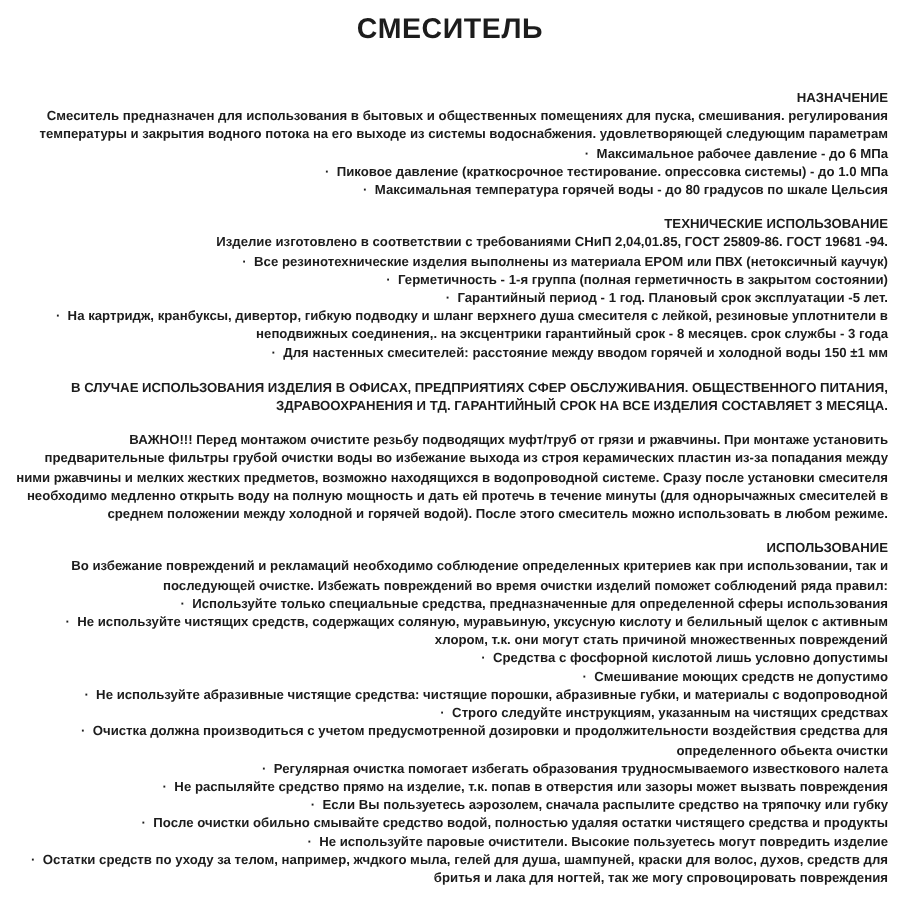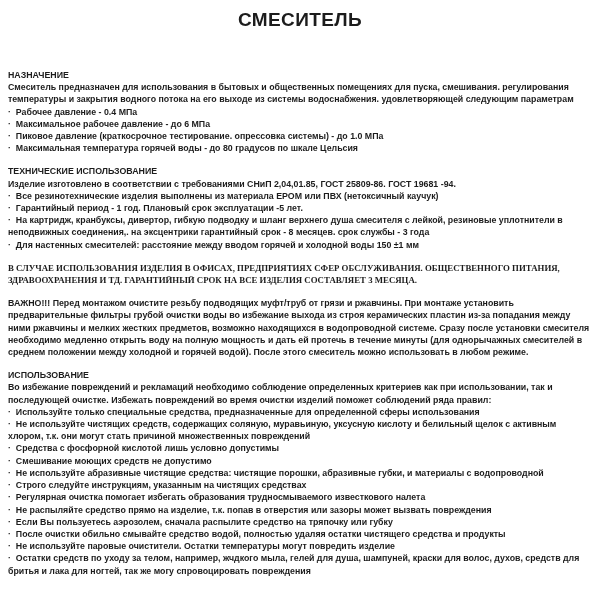--- a/index.html
+++ b/index.html
@@ -9,52 +9,52 @@
     font-weight: 700;
     color: #1c1c1c;
     -webkit-font-smoothing: antialiased;
   }
   .page { padding: 5px 8px 0 8px; }
   .doc-title {
     font-size: 19px;
     line-height: 22px;
     text-align: center;
     letter-spacing: 0.4px;
-    margin: 4px 0 38px 0;
+    margin: 4px 0 28px 0;
   }
-  .section { margin-top: 11px; }
+  .section { margin-top: 11px; text-align: right; }
   .section.first { margin-top: 0; }
   .heading, .para, .bullet {
     font-size: 8.8px;
     line-height: 12.2px;
     margin: 0;
   }
   .bullet::before { content: "\00B7\00A0\00A0"; }
-  .caps { text-transform: none; font-family: Liberation Serif, serif; } 
+  .caps { text-transform: none; } 
 </style>
 </head>
 <body>
 
 <div class="page">
 
   <h1 class="doc-title">СМЕСИТЕЛЬ</h1>
 
   <div class="section first">
     <div class="heading">НАЗНАЧЕНИЕ</div>
     <p class="para">Смеситель предназначен для использования в бытовых и общественных помещениях для пуска, смешивания. регулирования температуры и закрытия водного потока на его выходе из системы водоснабжения. удовлетворяющей следующим параметрам</p>
-    <div class="bullet">Рабочее давление - 0.4 МПа</div>
     <div class="bullet">Максимальное рабочее давление - до 6 МПа</div>
     <div class="bullet">Пиковое давление (краткосрочное тестирование. опрессовка системы) - до 1.0 МПа</div>
     <div class="bullet">Максимальная температура горячей воды - до 80 градусов по шкале Цельсия</div>
   </div>
 
   <div class="section">
     <div class="heading">ТЕХНИЧЕСКИЕ ИСПОЛЬЗОВАНИЕ</div>
     <p class="para">Изделие изготовлено в соответствии с требованиями СНиП 2,04,01.85, ГОСТ 25809-86. ГОСТ 19681 -94.</p>
     <div class="bullet">Все резинотехнические изделия выполнены из материала EPOM или ПВХ (нетоксичный каучук)</div>
+    <div class="bullet">Герметичность - 1-я группа (полная герметичность в закрытом состоянии)</div>
     <div class="bullet">Гарантийный период - 1 год. Плановый срок эксплуатации -5 лет.</div>
     <div class="bullet">На картридж, кранбуксы, дивертор, гибкую подводку и шланг верхнего душа смесителя с лейкой, резиновые уплотнители в неподвижных соединения,. на эксцентрики гарантийный срок - 8 месяцев. срок службы - 3 года</div>
     <div class="bullet">Для настенных смесителей: расстояние между вводом горячей и холодной воды 150 ±1 мм</div>
   </div>
 
   <div class="section">
     <p class="para caps">В СЛУЧАЕ ИСПОЛЬЗОВАНИЯ ИЗДЕЛИЯ В ОФИСАХ, ПРЕДПРИЯТИЯХ СФЕР ОБСЛУЖИВАНИЯ. ОБЩЕСТВЕННОГО ПИТАНИЯ, ЗДРАВООХРАНЕНИЯ И ТД. ГАРАНТИЙНЫЙ СРОК НА ВСЕ ИЗДЕЛИЯ СОСТАВЛЯЕТ 3 МЕСЯЦА.</p>
   </div>
 
   <div class="section">
@@ -63,21 +63,22 @@
 
   <div class="section">
     <div class="heading">ИСПОЛЬЗОВАНИЕ</div>
     <p class="para">Во избежание повреждений и рекламаций необходимо соблюдение определенных критериев как при использовании, так и последующей очистке. Избежать повреждений во время очистки изделий поможет соблюдений ряда правил:</p>
     <div class="bullet">Используйте только специальные средства, предназначенные для определенной сферы использования</div>
     <div class="bullet">Не используйте чистящих средств, содержащих соляную, муравьиную, уксусную кислоту и белильный щелок с активным хлором, т.к. они могут стать причиной множественных повреждений</div>
     <div class="bullet">Средства с фосфорной кислотой лишь условно допустимы</div>
     <div class="bullet">Смешивание моющих средств не допустимо</div>
     <div class="bullet">Не используйте абразивные чистящие средства: чистящие порошки, абразивные губки, и материалы с водопроводной</div>
     <div class="bullet">Строго следуйте инструкциям, указанным на чистящих средствах</div>
+    <div class="bullet">Очистка должна производиться с учетом предусмотренной дозировки и продолжительности воздействия средства для определенного обьекта очистки</div>
     <div class="bullet">Регулярная очистка помогает избегать образования трудносмываемого известкового налета</div>
     <div class="bullet">Не распыляйте средство прямо на изделие, т.к. попав в отверстия или зазоры может вызвать повреждения</div>
     <div class="bullet">Если Вы пользуетесь аэрозолем, сначала распылите средство на тряпочку или губку</div>
     <div class="bullet">После очистки обильно смывайте средство водой, полностью удаляя остатки чистящего средства и продукты</div>
-    <div class="bullet">Не используйте паровые очистители. Остатки температуры могут повредить изделие</div>
+    <div class="bullet">Не используйте паровые очистители. Высокие пользуетесь могут повредить изделие</div>
     <div class="bullet">Остатки средств по уходу за телом, например, жчдкого мыла, гелей для душа, шампуней, краски для волос, духов, средств для бритья и лака для ногтей, так же могу спровоцировать повреждения</div>
   </div>
 
 </div>
 
 </body></html>

